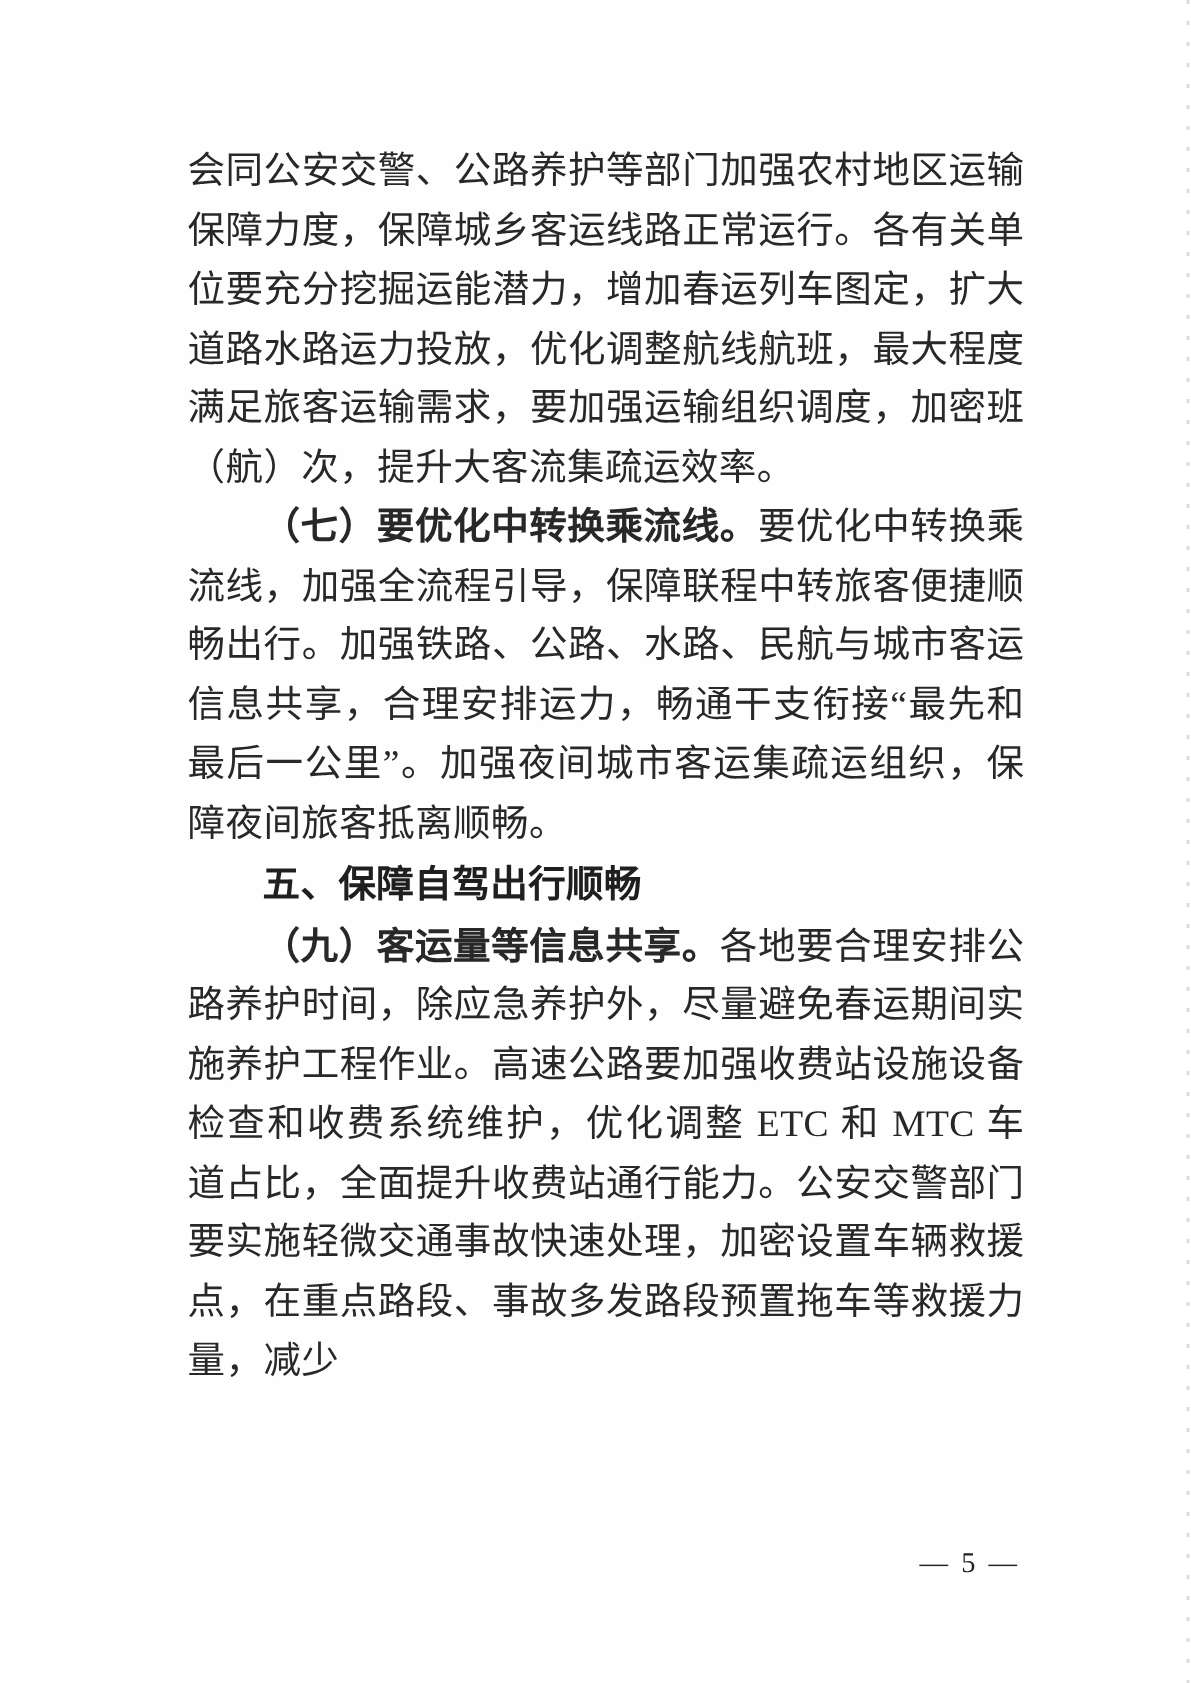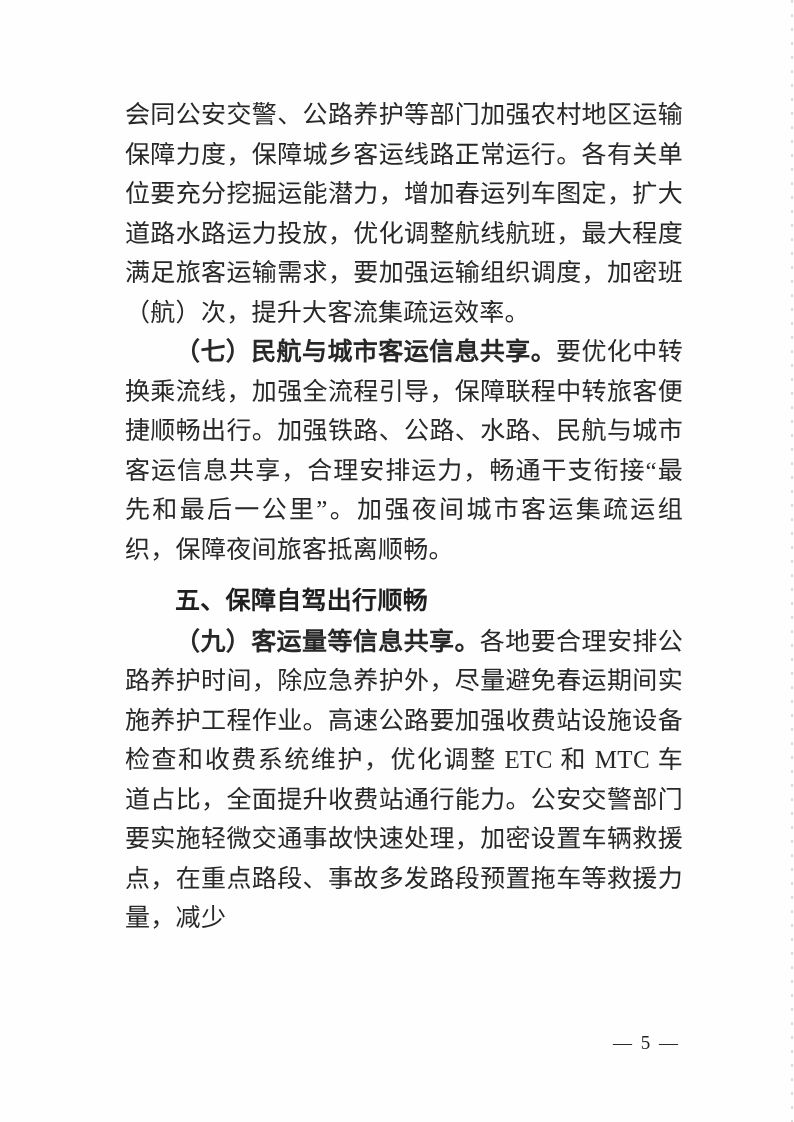--- a/index.html
+++ b/index.html
@@ -50,21 +50,21 @@
     text-indent: 2em;
   }
   .lead {
     font-weight: bold;
   }
   p.section-heading {
     text-indent: 2em;
     font-family: "Liberation Sans", "DejaVu Sans", sans-serif;
     font-weight: bold;
     color: #1f1f1f;
-    margin-top: 12px;
+    margin-top: 2px;
     margin-bottom: 1px;
   }
   .page-number {
     position: absolute;
     top: 1032px;
     right: 114px;
     font-size: 19px;
     letter-spacing: 2px;
     color: #222;
     font-family: "Liberation Serif", "DejaVu Serif", serif;
@@ -73,21 +73,21 @@
 </head>
 <body>
 
 <div class="page">
   <div class="scan-edge"></div>
 
   <div class="content">
 
     <p>会同公安交警、公路养护等部门加强农村地区运输保障力度，保障城乡客运线路正常运行。各有关单位要充分挖掘运能潜力，增加春运列车图定，扩大道路水路运力投放，优化调整航线航班，最大程度满足旅客运输需求，要加强运输组织调度，加密班（航）次，提升大客流集疏运效率。</p>
 
-    <p class="indent"><span class="lead">（七）民航与城市客运信息共享。</span><span>要优化中转换乘流线，加强全流程引导，保障联程中转旅客便捷顺畅出行。加强铁路、公路、水路、民航与城市客运信息共享，合理安排运力，畅通干支衔接“最先和最后一公里”。加强夜间城市客运集疏运组织，保障夜间旅客抵离顺畅。</span></p>
+    <p class="indent"><span class="lead">（七）要优化中转换乘流线。</span><span>要优化中转换乘流线，加强全流程引导，保障联程中转旅客便捷顺畅出行。加强铁路、公路、水路、民航与城市客运信息共享，合理安排运力，畅通干支衔接“最先和最后一公里”。加强夜间城市客运集疏运组织，保障夜间旅客抵离顺畅。</span></p>
 
 
     <p class="section-heading">五、保障自驾出行顺畅</p>
 
     <p class="indent"><span class="lead">（九）客运量等信息共享。</span><span>各地要合理安排公路养护时间，除应急养护外，尽量避免春运期间实施养护工程作业。高速公路要加强收费站设施设备检查和收费系统维护，优化调整 ETC 和 MTC 车道占比，全面提升收费站通行能力。公安交警部门要实施轻微交通事故快速处理，加密设置车辆救援点，在重点路段、事故多发路段预置拖车等救援力量，减少</span></p>
 
   </div>
 
   <div class="page-number">— 5 —</div>
 </div>

